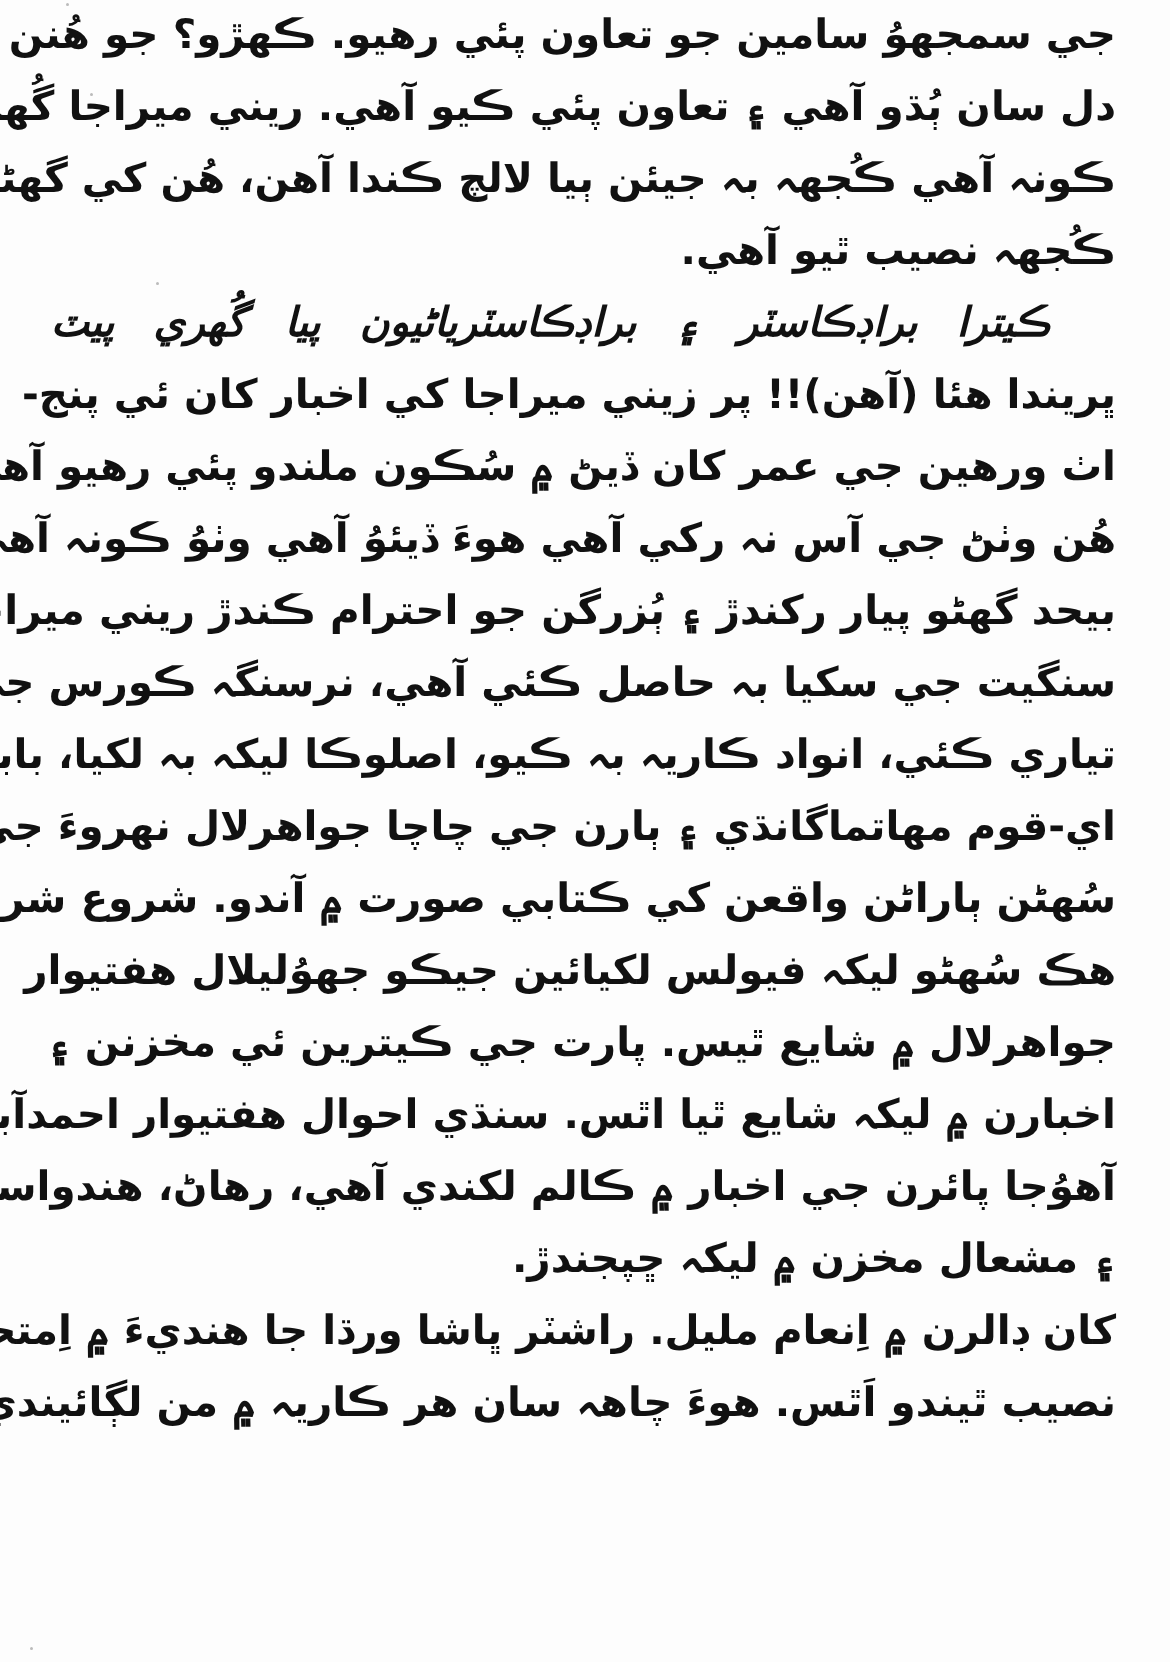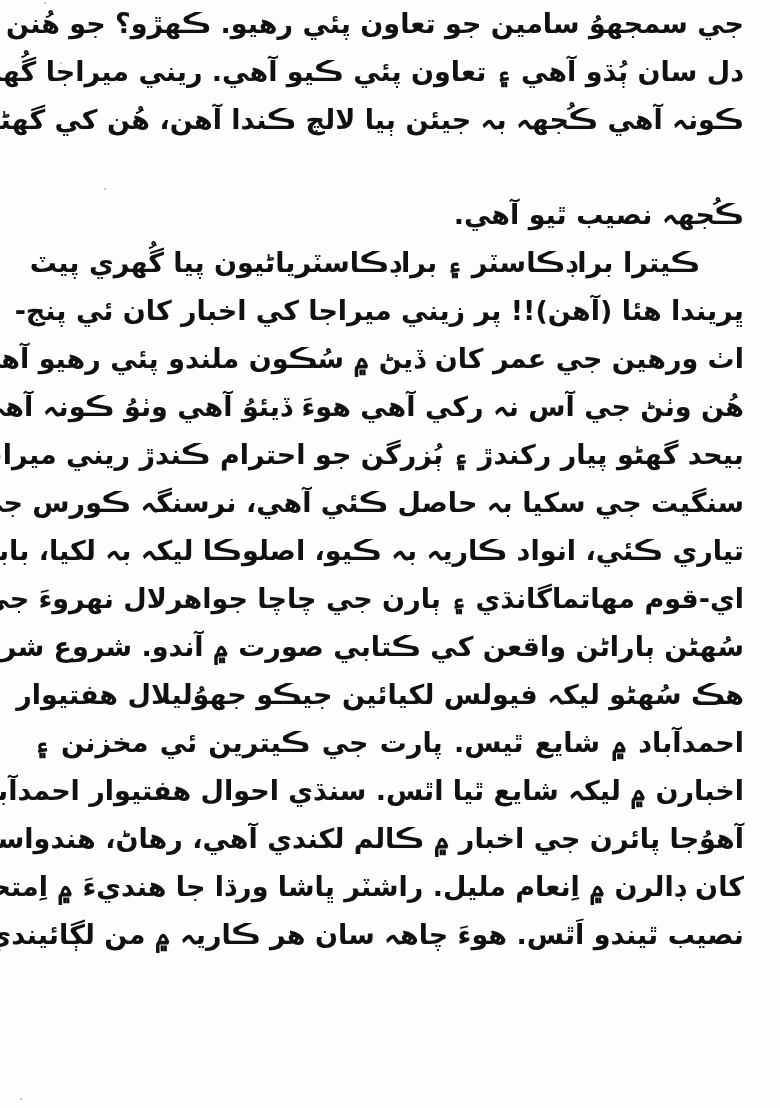--- a/index.html
+++ b/index.html
@@ -36,24 +36,24 @@
       display: block;
       height: 48px;
       line-height: 48px;
       white-space: nowrap;
       text-align: justify;
       text-align-last: justify;
       overflow: visible;
     }
     .line.last {
       text-align-last: right;
-      margin-top: 47px;
     }
     .line.indent {
       padding-right: 44px;
+      font-style: italic;
     }
     .speck {
       position: absolute;
       width: 2px;
       height: 2px;
       background: #bbbbbb;
       border-radius: 1px;
     }
   </style>
 </head>
@@ -68,23 +68,24 @@
     <span class="line indent">ڪيترا براڊڪاسٽر ۽ براڊڪاسٽرياڻيون پيا گُھري پيٽ</span>
     <span class="line">ڀريندا هئا (آهن)!! پر زيني ميراجا کي اخبار کان ئي پنج-</span>
     <span class="line">اٺ ورهين جي عمر کان ڏيڻ ۾ سُڪون ملندو پئي رهيو آهي.</span>
     <span class="line">ھُن وٺڻ جي آس نہ رکي آهي هوءَ ڏيئوُ آهي وٺوُ ڪونہ آهي.</span>
     <span class="line">بيحد گھڻو پيار رکندڙ ۽ ٻُزرگن جو احترام ڪندڙ ريني ميراجا</span>
     <span class="line">سنگيت جي سکيا بہ حاصل ڪئي آهي، نرسنگہ ڪورس جي بہ</span>
     <span class="line">تياري ڪئي، انواد ڪاريہ بہ ڪيو، اصلوڪا ليکہ بہ لکيا، بابا-</span>
     <span class="line">اي-قوم مهاتماگانڌي ۽ ٻارن جي چاچا جواهرلال نهروءَ جي</span>
     <span class="line">سُھڻن ٻاراڻن واقعن کي ڪتابي صورت ۾ آندو. شروع شروع ۾</span>
     <span class="line">هڪ سُھڻو ليکہ فيولس لکيائين جيڪو جھوُليلال هفتيوار</span>
-    <span class="line">احمدآباد ۾ شايع ٿيس. پارت جي ڪيترين ئي مخزنن ۽</span>
+    <span class="line">جواهرلال ۾ شايع ٿيس. پارت جي ڪيترين ئي مخزنن ۽</span>
     <span class="line">اخبارن ۾ ليکہ شايع ٿيا اٿس. سنڌي احوال هفتيوار احمدآباد</span>
     <span class="line">آهوُجا پائرن جي اخبار ۾ ڪالم لکندي آهي، رهاڻ، هندواسيءَ</span>
+    <span class="line last">۽ مشعال مخزن ۾ ليکہ ڇپجندڙ.</span>
     <span class="line">کان ڊالرن ۾ اِنعام مليل. راشٽر ڀاشا ورڌا جا هنديءَ ۾ اِمتحان</span>
     <span class="line">نصيب ٿيندو اَٿس. هوءَ چاهہ سان هر ڪاريہ ۾ من لڳائيندي</span>
   </div>
 
   <div class="speck" style="left:44px;top:2px;"></div>
   <div class="speck" style="left:60px;top:62px;"></div>
   <div class="speck" style="left:104px;top:188px;"></div>
   <div class="speck" style="left:20px;top:1098px;"></div>
 </div>
 

